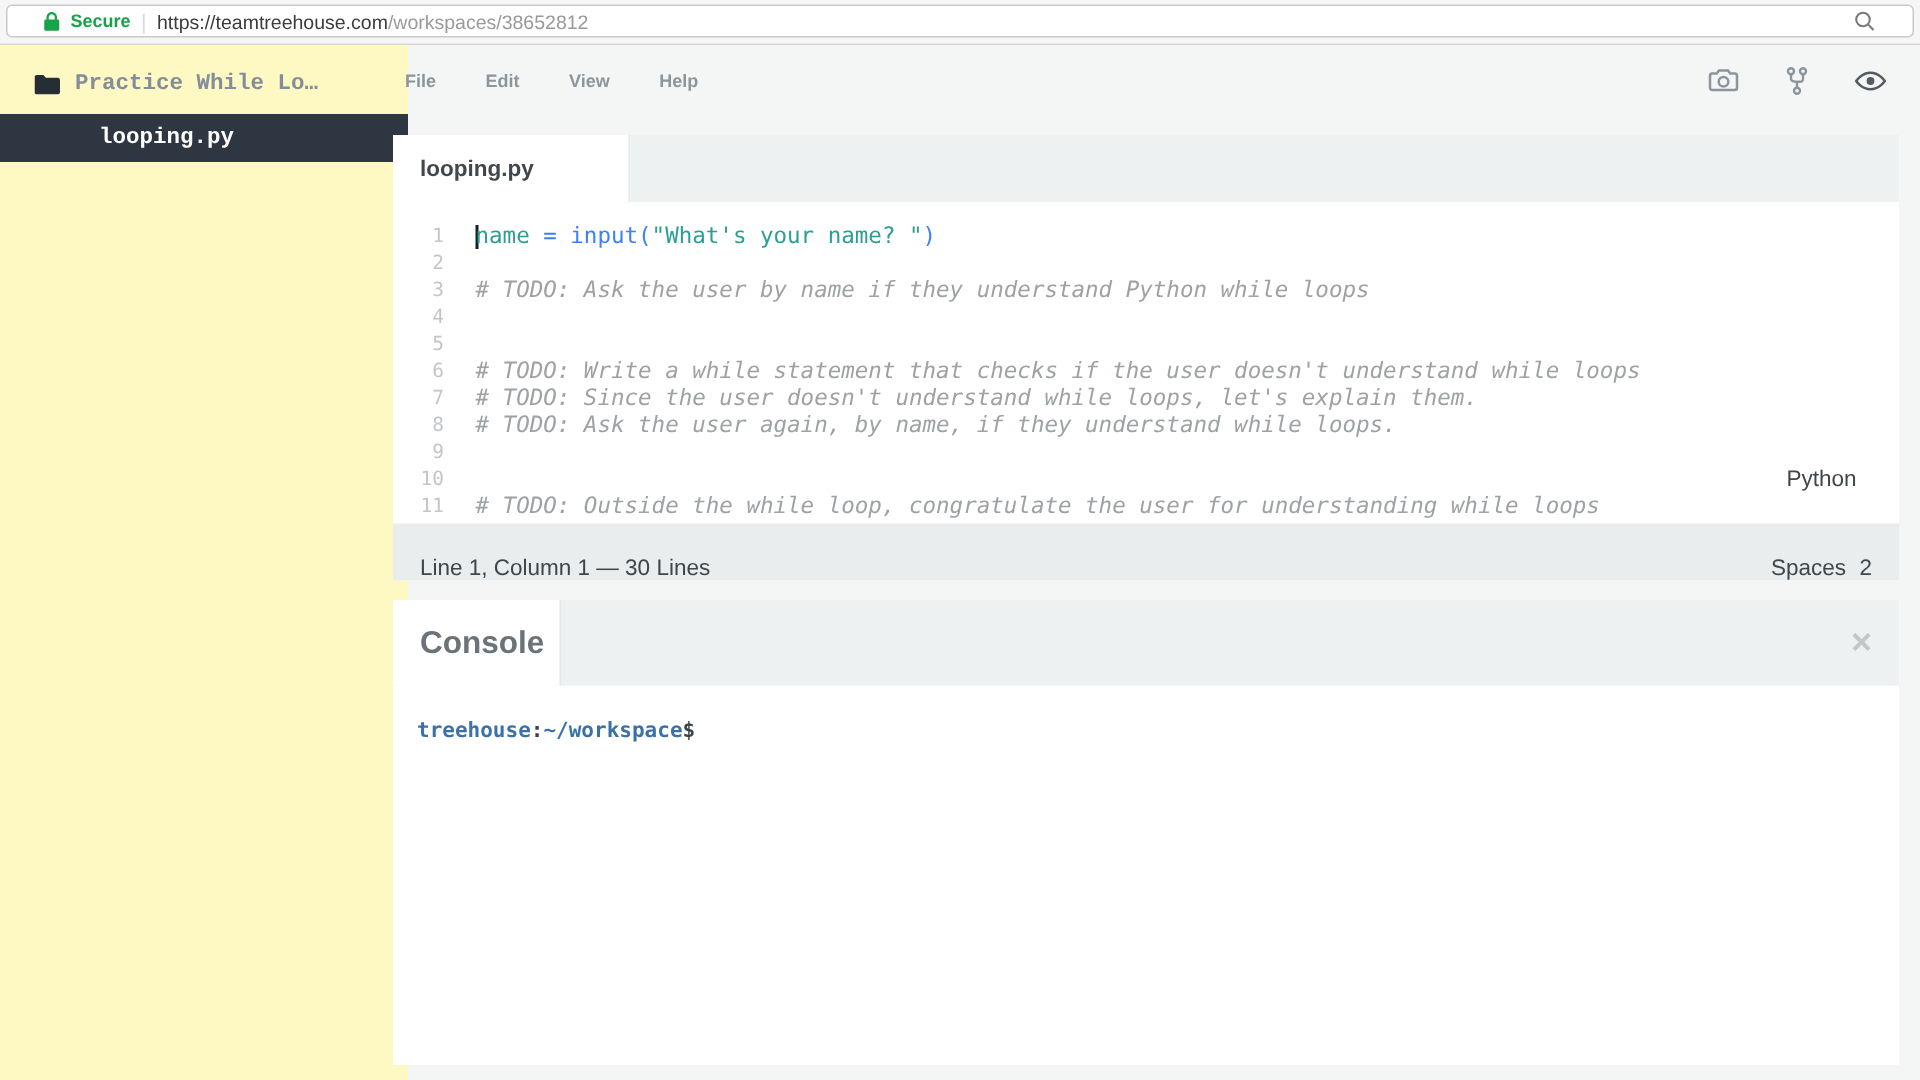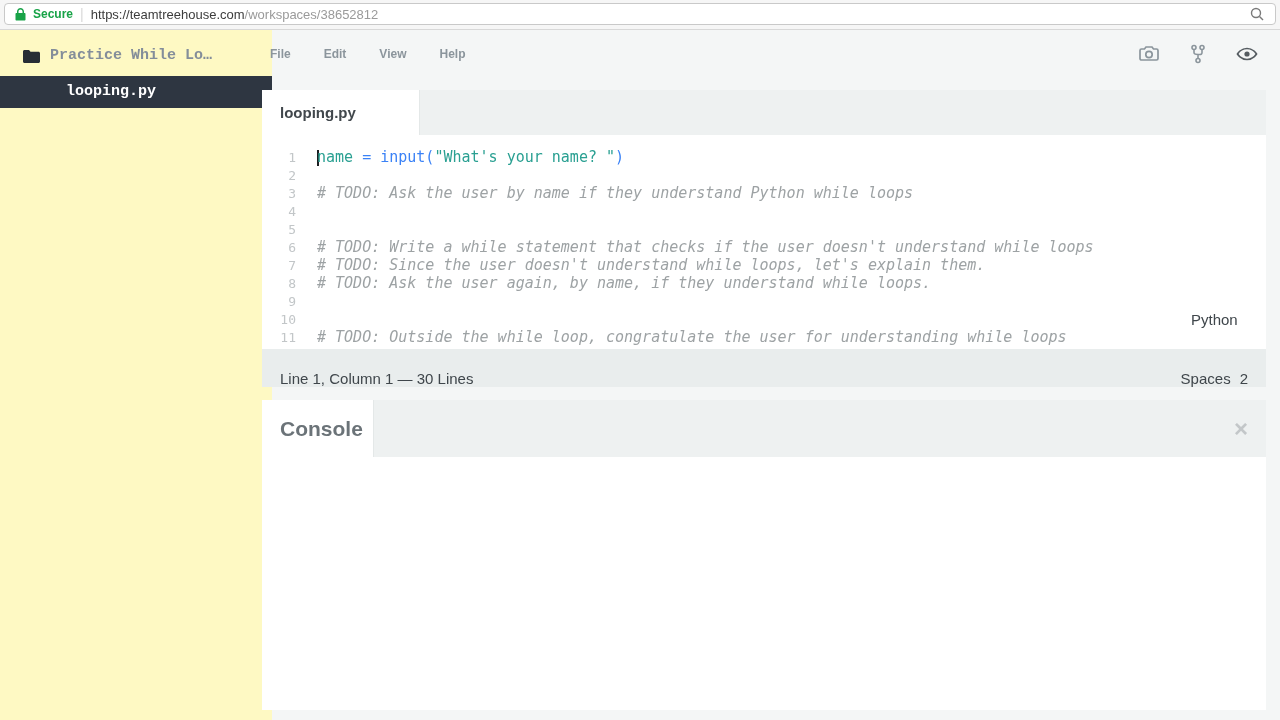--- a/index.html
+++ b/index.html
@@ -12,21 +12,21 @@
   }
 
   
   .browser-bar {
     position: absolute; top: 0; left: 0; width: 1280px; height: 30px;
     background: #f6f6f6; border-bottom: 1px solid #d8d8d8;
   }
   .addr-field {
     position: absolute; left: 4px; right: 4px; top: 3px; bottom: 4px;
     background: #ffffff; border: 1px solid #c9c9c9; border-radius: 4px;
-    display: flex; align-items: center; padding: 0 10px; gap: 7px;
+    display: flex; align-items: center; padding: 0 24px; gap: 7px;
     font-size: 13px;
   }
   .secure-label { color: #18a348; font-weight: bold; font-size: 12px; }
   .addr-sep { color: #d9d9d9; font-size: 14px; }
   .url-main { color: #3c3c3c; }
   .url-path { color: #9a9a9a; }
   .addr-right { margin-left: auto; display: flex; align-items: center; }
 
   
   .sidebar {
@@ -220,13 +220,16 @@
       </span>
     </span>
   </div>
 </div>
 
 <div class="console-card">
   <div class="ctab-bar">
     <div class="ctab-active">Console</div>
     <span class="console-close">×</span>
   </div>
+  <div class="console-body">
+    <div class="prompt"><span class="pseg-user">treehouse</span><span class="pseg-plain">:</span><span class="pseg-path">~/workspace</span><span class="pseg-plain">$</span></div>
+  </div>
 </div>
 
 </body></html>

